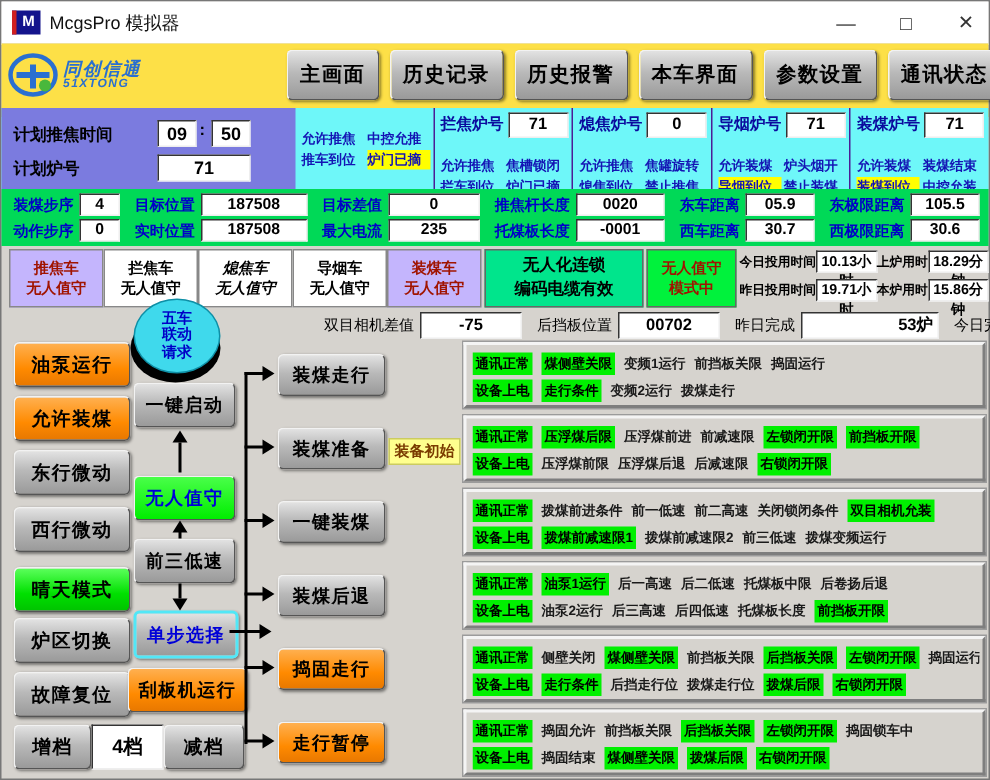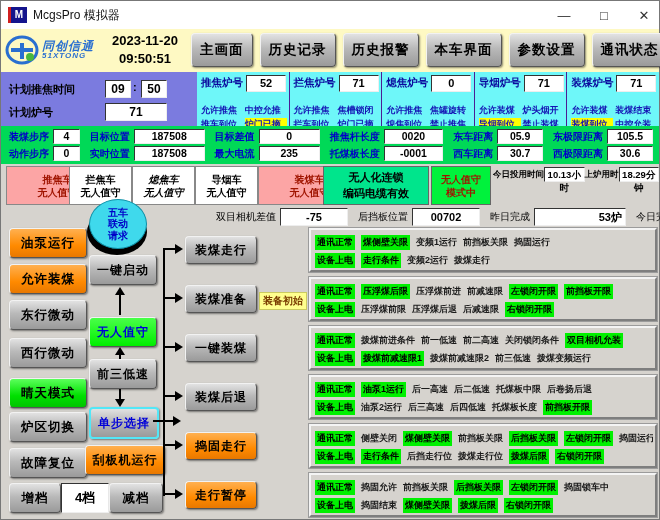--- a/index.html
+++ b/index.html
@@ -7,21 +7,21 @@
   .win{position:relative;width:658px;height:518px;border:1px solid #777;background:#d6d3ce;}
 
   
   .titlebar{position:absolute;left:0;top:0;width:100%;height:28px;background:#fff;border-bottom:1px solid #c9c9c9;display:flex;align-items:center;}
   .app-icon{width:16px;height:16px;margin:0 6px 0 7px;background:#14148c;border-left:3px solid #d02020;color:#fff;font:bold 10px/16px "Liberation Sans",sans-serif;text-align:center;}
   .app-title{font-size:12px;color:#111;}
   .win-controls{position:absolute;right:6px;top:0;height:28px;display:flex;align-items:center;gap:22px;color:#333;}
   .win-controls span{font-size:13px;cursor:default;width:18px;text-align:center;}
 
   
-  .header{position:absolute;left:0;top:28px;width:100%;height:43px;background:#fef9c3;border-bottom:6px solid #a16207;}
+  .header{position:absolute;left:0;top:28px;width:100%;height:43px;background:#fde047;border-bottom:6px solid #a16207;}
   .brand{position:absolute;left:4px;top:4px;width:96px;height:34px;display:flex;align-items:center;gap:3px;}
   .brand-text{display:flex;flex-direction:column;line-height:1;}
   .brand-cn{color:#2a6fd0;font-weight:bold;font-style:italic;font-size:12px;letter-spacing:1px;}
   .brand-en{color:#2a6fd0;font-weight:bold;font-style:italic;font-size:8px;letter-spacing:1px;}
   .datetime{position:absolute;left:100px;top:3px;width:88px;height:38px;text-align:center;font-weight:bold;font-size:13px;color:#000;line-height:1.4;}
   .nav{position:absolute;left:190px;top:4px;height:34px;display:flex;gap:7px;}
   .nav .btn3d{height:32px;padding:0 8px;font-size:13.5px;letter-spacing:1px;}
 
   .btn3d{background:linear-gradient(#e2e2e2,#b9b9b9 45%,#9a9a9a);border:1px solid #555;border-top-color:#f2f2f2;border-left-color:#f2f2f2;border-radius:4px;box-shadow:1px 1px 2px rgba(0,0,0,.45);display:flex;align-items:center;justify-content:center;font-weight:bold;color:#000;cursor:default;white-space:nowrap;}
   .btn-orange{background:linear-gradient(#ffb050,#ff8a00 60%,#e87800);}
@@ -47,21 +47,21 @@
 
   
   .greenband{position:absolute;left:0;top:125px;width:100%;height:38px;background:#00d957;padding-top:2px;box-sizing:border-box;}
   .mrow{display:flex;align-items:center;height:17px;padding-left:8px;gap:4px;}
   .mlabel{color:#0000c8;font-weight:bold;font-size:10px;white-space:nowrap;}
   .mbox{height:13px;font-size:10.5px;line-height:13px;margin-right:6px;}
 
   
   .statusrow{position:absolute;left:0;top:163px;width:100%;height:42px;}
   .car{position:absolute;top:2px;width:61px;height:37px;background:#fff;border:1px solid #888;text-align:center;font-size:10px;font-weight:bold;color:#000;display:flex;flex-direction:column;justify-content:center;line-height:1.3;}
-  .car.active{background:#fca5a5;color:#a01400;padding-left:20px;}
+  .car.active{background:#c4b5fd;color:#a01400;}
   .interlock{position:absolute;left:322px;top:2px;width:104px;height:37px;background:#00e58c;border:1px solid #666;display:flex;flex-direction:column;justify-content:center;text-align:center;font-size:11px;font-weight:bold;color:#000;line-height:1.4;}
   .modebadge{position:absolute;left:430px;top:2px;width:58px;height:37px;background:#00f23c;border:1px solid #666;display:flex;flex-direction:column;justify-content:center;text-align:center;font-size:10px;font-weight:bold;color:#a01400;line-height:1.3;}
   .usage{position:absolute;left:492px;top:1px;width:166px;}
   .usage-row{display:flex;align-items:center;height:19px;}
   .usage-row .ulab{font-size:8.5px;color:#000;white-space:nowrap;font-weight:bold;}
   .usage-row .vbox{height:13px;font-size:9.5px;line-height:13px;padding:0 1px;}
 
   
   .camrow{position:absolute;left:215px;top:206px;height:20px;display:flex;align-items:center;gap:4px;}
   .camrow .clab{font-size:10px;color:#000;white-space:nowrap;}
@@ -113,24 +113,20 @@
       <svg width="34" height="30" viewBox="0 0 34 30">
         <ellipse cx="17" cy="15" rx="15" ry="13" fill="none" stroke="#2a6fd0" stroke-width="3"></ellipse>
         <path d="M6 15 L28 15 M17 8 L17 24" stroke="#2a6fd0" stroke-width="4" fill="none"></path>
         <circle cx="25" cy="22" r="4" fill="#49b83c"></circle>
       </svg>
       <div class="brand-text">
         <span class="brand-cn">同创信通</span>
         <span class="brand-en">51XTONG</span>
       </div>
     </div>
-    <div class="datetime">
-      <div>2023-11-20</div>
-      <div>09:50:51</div>
-    </div>
     <div class="nav" id="nav">
         <div class="btn3d">主画面</div>
         <div class="btn3d">历史记录</div>
         <div class="btn3d">历史报警</div>
         <div class="btn3d">本车界面</div>
         <div class="btn3d">参数设置</div>
         <div class="btn3d">通讯状态</div>
       </div>
   </div>
 
@@ -138,24 +134,20 @@
     <div class="plan">
       <span class="lab" style="left:8px;top:10px;">计划推焦时间</span>
       <span class="vbox" style="left:104px;top:8px;width:24px;">09</span>
       <span class="lab" style="left:132px;top:9px;">:</span>
       <span class="vbox" style="left:140px;top:8px;width:24px;">50</span>
       <span class="lab" style="left:8px;top:33px;">计划炉号</span>
       <span class="vbox" style="left:104px;top:31px;width:60px;">71</span>
     </div>
     <div class="ovens" id="ovens">
         <div class="oven-col">
-          <div class="oven-head">
-            <span class="oven-label">推焦炉号</span>
-            <span class="vbox oven-val">52</span>
-          </div>
           <div class="oven-sts">
             <span class="st">允许推焦</span>
             <span class="st">中控允推</span>
             <span class="st">推车到位</span>
             <span class="st hl">炉门已摘</span>
           </div>
         </div>
         <div class="oven-col">
           <div class="oven-head">
             <span class="oven-label">拦焦炉号</span>
@@ -268,20 +260,26 @@
     <div class="modebadge">
       <div>无人值守</div>
       <div>模式中</div>
     </div>
     <div class="usage" id="usage">
         <div class="usage-row">
           <span class="ulab">今日投用时间</span>
           <span class="vbox" style="width: 50px;">10.13小时</span>
           <span class="ulab">上炉用时</span>
           <span class="vbox" style="width: 50px;">18.29分钟</span>
+        </div>
+        <div class="usage-row">
+          <span class="ulab">昨日投用时间</span>
+          <span class="vbox" style="width: 50px;">19.71小时</span>
+          <span class="ulab">本炉用时</span>
+          <span class="vbox" style="width: 50px;">15.86分钟</span>
         </div>
       </div>
   </div>
 
   <div class="camrow" id="camrow">
       <span class="clab">双目相机差值</span>
       <span class="vbox" style="width: 60px;">-75</span>
       <span class="clab">后挡板位置</span>
       <span class="vbox" style="width: 60px;">00702</span>
       <span class="clab">昨日完成</span>

